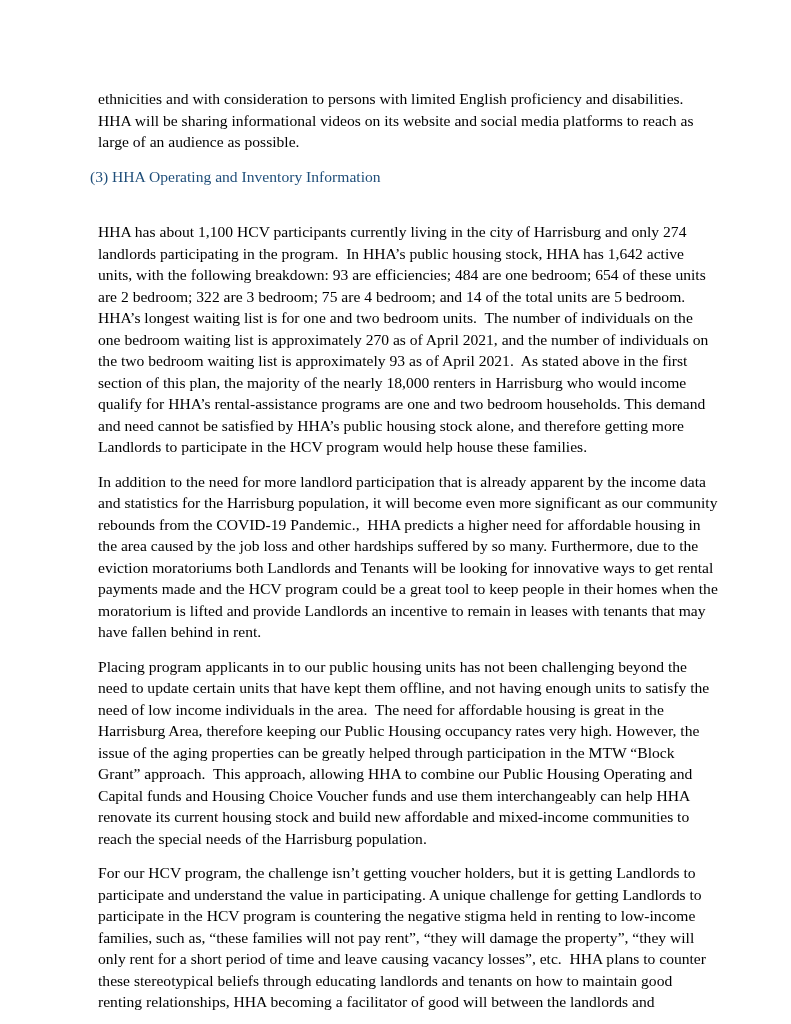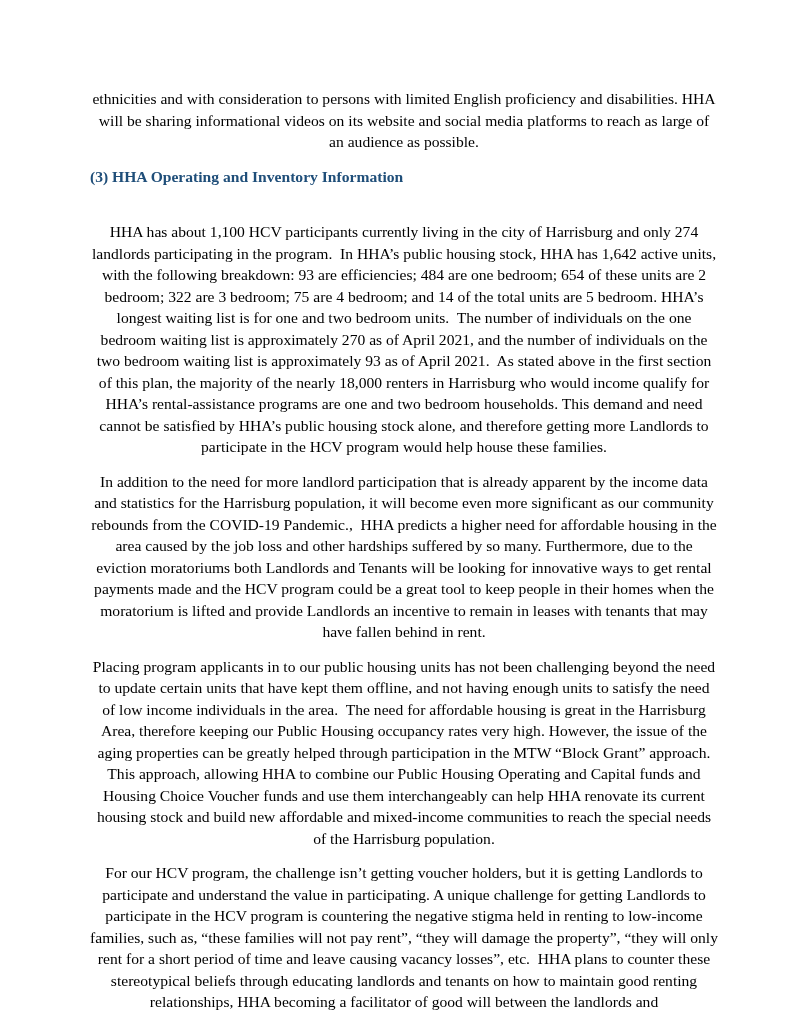--- a/index.html
+++ b/index.html
@@ -19,26 +19,25 @@
   .content {
     position: absolute;
     top: 88px;
     left: 90px;
     width: 628px;
     font-size: 15.6px;
     line-height: 21.5px;
     text-align: left;
   }
   .para {
-    margin: 0 0 13px 0;
+    margin: 0 0 13px 8px;
     white-space: pre-wrap;
-    text-align: center;
   }
   .heading {
-    font-weight: bold;
+    font-weight: normal;
     font-size: 15.6px;
     line-height: 21.5px;
     margin: 10px 0 34px 0;
   }
 </style>
 </head>
 <body>
 
 <div class="page" style="background: rgb(255, 255, 255); color: rgb(0, 0, 0);">
   <div class="content">

